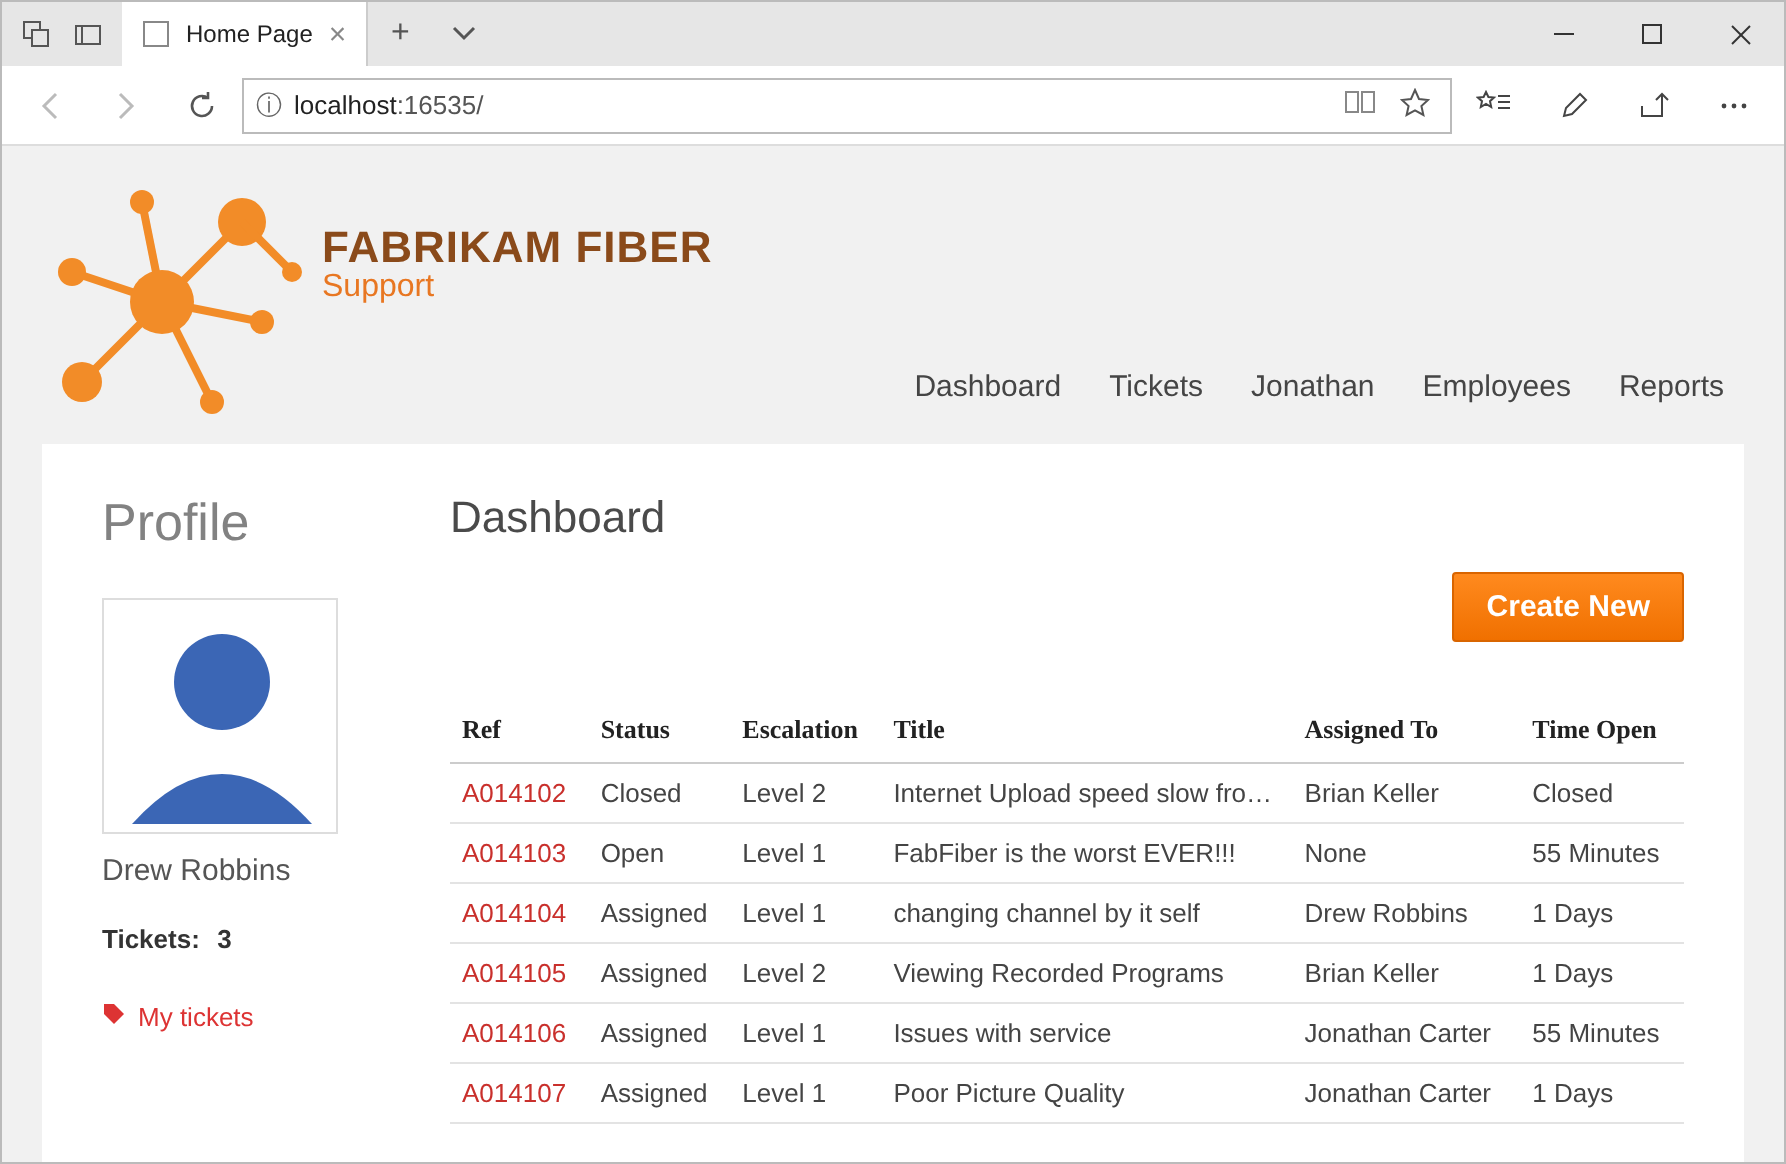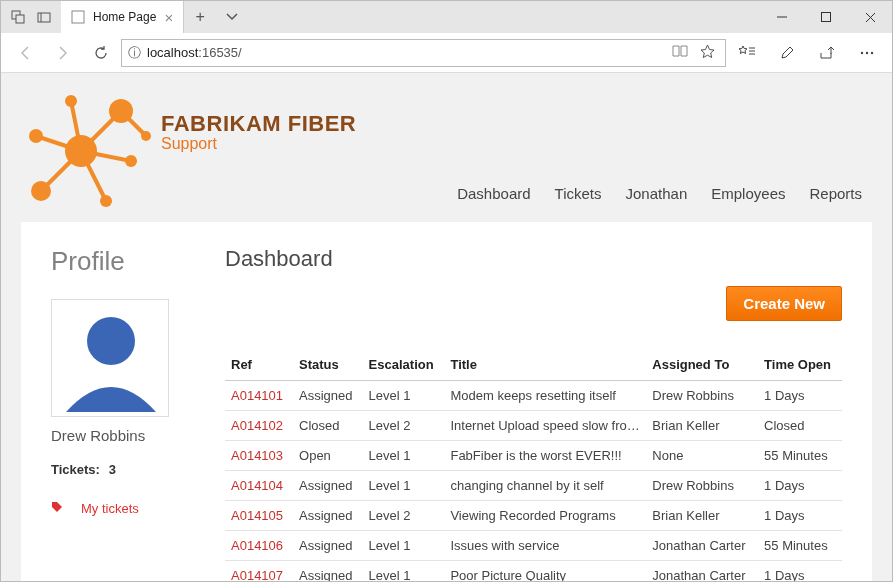--- a/index.html
+++ b/index.html
@@ -44,29 +44,29 @@
   .main-nav a { color:#454545; font-size:15px; text-decoration:none; }
 
   .content { background:#fff; margin:0 20px; padding:24px 30px; min-height:600px; display:flex; gap:34px; }
   .sidebar { width:140px; flex-shrink:0; }
   .sidebar h3 { font-size:26px; font-weight:400; color:#828282; margin-bottom:22px; }
   .avatar-box { width:118px; height:118px; border:1px solid #ddd; padding:4px; display:flex; align-items:flex-end; justify-content:center; overflow:hidden; background:#fff; }
   .profile-name { font-size:15px; color:#555; margin-top:10px; }
   .profile-stats { margin-top:18px; font-size:13px; }
   .profile-stats div { margin-bottom:6px; }
   .profile-stats b { display:inline-block; width:54px; }
-  .mytickets { margin-top:24px; color:#d33; font-size:13px; display:flex; align-items:center; gap:18px; }
+  .mytickets { margin-top:24px; color:#d33; font-size:13px; display:flex; align-items:center; gap:6px; }
 
   .main { flex:1; }
   .main-head { display:flex; align-items:flex-start; margin-bottom:28px; }
   .main-head h2 { font-size:22px; font-weight:300; color:#4a4a4a; flex:1; }
   .create-btn { background:linear-gradient(#ff8a1e,#f07000); color:#fff; border:1px solid #d96500; padding:8px 16px; font-size:15px; font-weight:600; cursor:pointer; border-radius:2px;margin-top:40px; }
 
   table.tickets { width:100%; border-collapse:collapse; font-size:13px; }
-  table.tickets th { text-align:left; padding:8px 6px; font-weight:600; color:#222; border-bottom:1px solid #ccc; }
+  table.tickets th { text-align:left; padding:8px 6px; font-weight:600; color:#222; border-bottom:1px solid #ccc;font-family:Liberation Serif, serif; }
   table.tickets td { padding:7px 6px; border-bottom:1px solid #e3e3e3; color:#444; }
   table.tickets td.ref { color:#c9302c; }
   table.tickets td.title-cell { max-width:190px; white-space:nowrap; overflow:hidden; text-overflow:ellipsis; }
 </style>
 </head>
 <body>
 
 <div class="browser">
 
   <div class="title-bar">
@@ -254,28 +254,20 @@
               <th>Ref</th>
               <th>Status</th>
               <th>Escalation</th>
               <th>Title</th>
               <th>Assigned To</th>
               <th>Time Open</th>
             </tr>
           </thead>
           <tbody id="ticket-body">
               <tr>
-                <td class="ref">A014101</td>
-                <td>Assigned</td>
-                <td>Level 1</td>
-                <td class="title-cell">Modem keeps resetting itself</td>
-                <td>Drew Robbins</td>
-                <td>1 Days</td>
-              </tr>
-              <tr>
                 <td class="ref">A014102</td>
                 <td>Closed</td>
                 <td>Level 2</td>
                 <td class="title-cell">Internet Upload speed slow from...</td>
                 <td>Brian Keller</td>
                 <td>Closed</td>
               </tr>
               <tr>
                 <td class="ref">A014103</td>
                 <td>Open</td>

